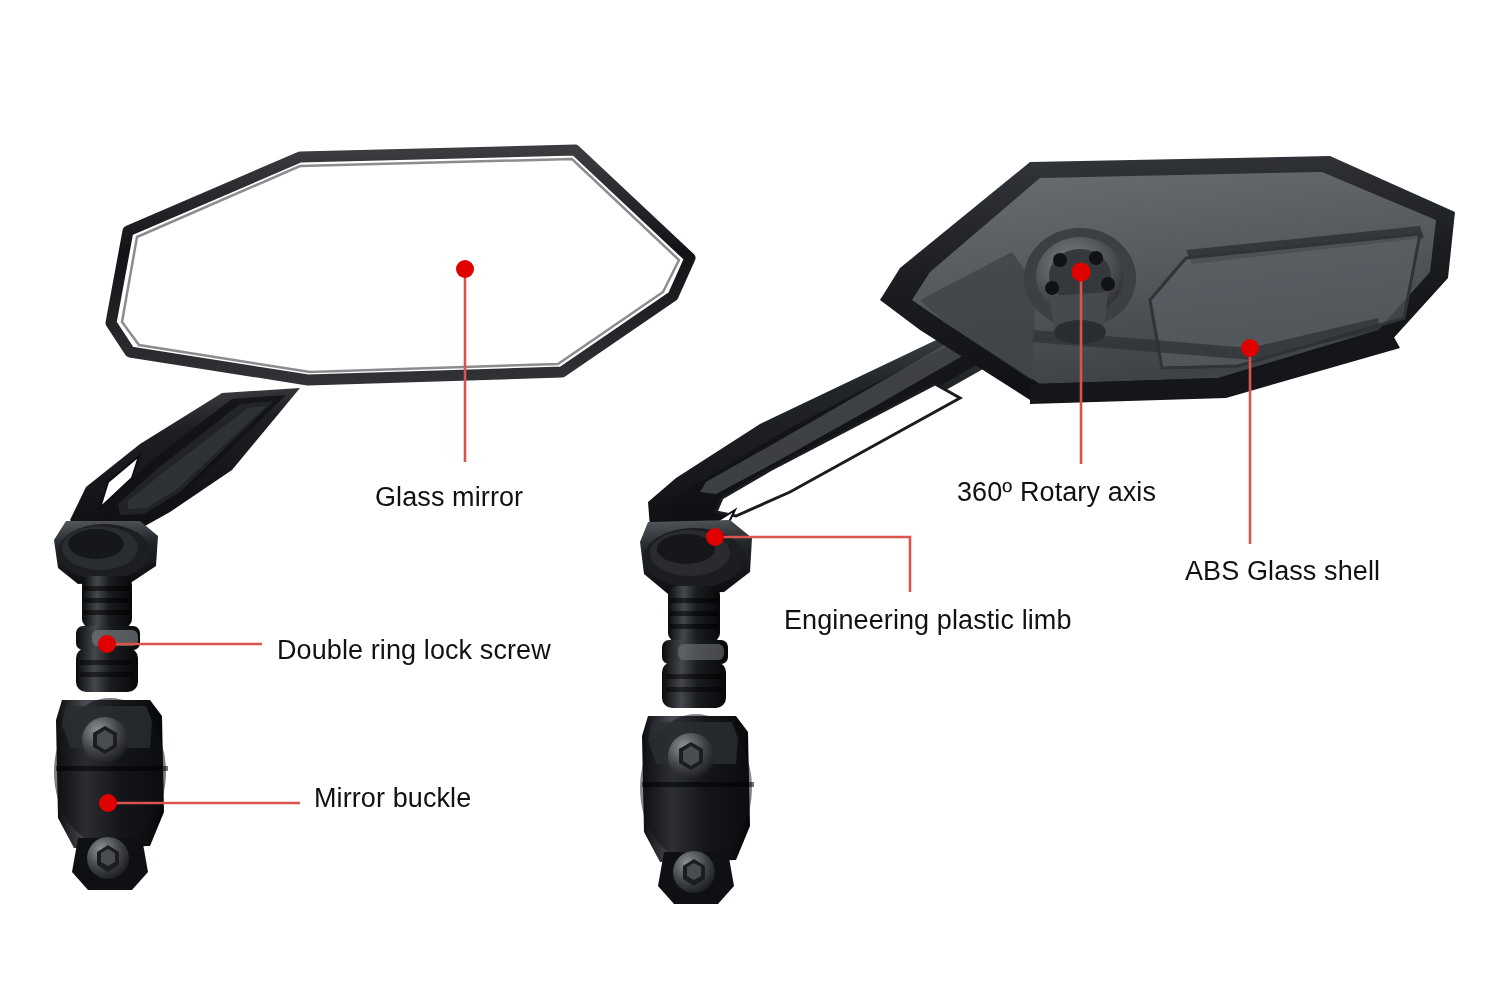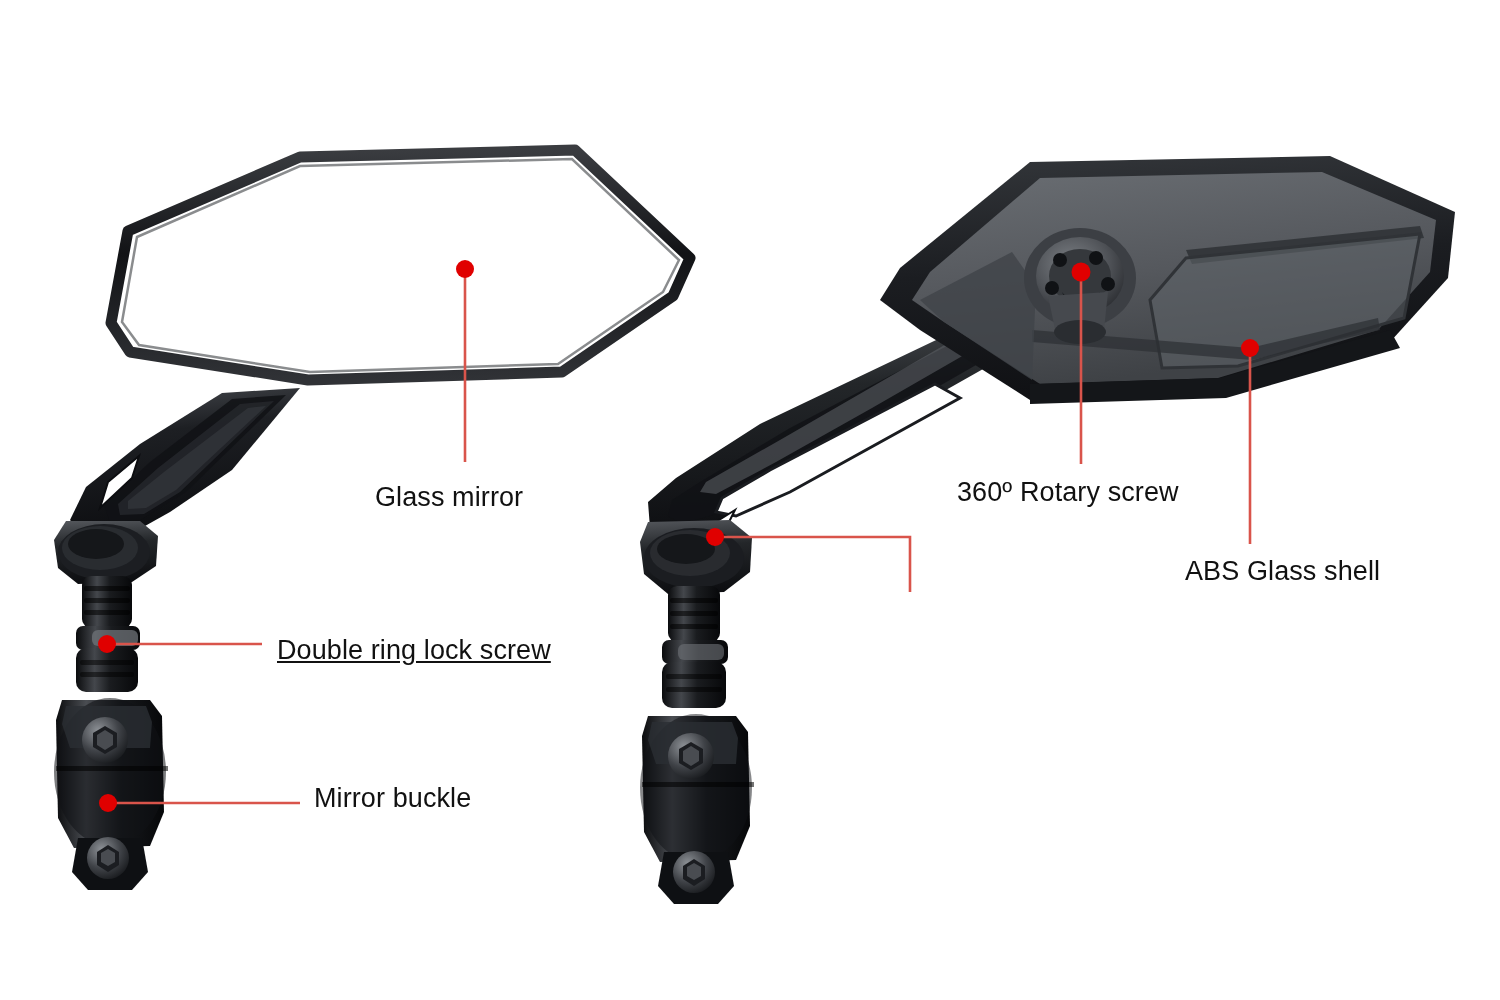--- a/index.html
+++ b/index.html
@@ -249,22 +249,23 @@
       <circle cx="107" cy="644" r="9" fill="#e00000"></circle>
       <circle cx="108" cy="803" r="9" fill="#e00000"></circle>
       <circle cx="1081" cy="272" r="9.5" fill="#e00000"></circle>
       <circle cx="1250" cy="348" r="9" fill="#e00000"></circle>
       <circle cx="715" cy="537" r="9" fill="#e00000"></circle>
     </g>
   </svg>
 
   <div class="callout-label" style="left:375px;top:484px;">Glass mirror</div>
 
-  <div class="callout-label" style="left:277px;top:637px;text-decoration:underline;">Double ring lock screw</div>
+  <div class="callout-label" style="left:277px;top:637px;">Double ring lock screw</div>
 
   <div class="callout-label" style="left:314px;top:785px;">Mirror buckle</div>
 
-  <div class="callout-label" style="left:957px;top:479px;">360º Rotary screw</div>
+  <div class="callout-label" style="left:957px;top:479px;">360º Rotary axis</div>
 
   <div class="callout-label" style="left:1185px;top:558px;">ABS Glass shell</div>
 
+  <div class="callout-label" style="left:784px;top:607px;">Engineering plastic limb</div>
 
 </div>
 
 </body></html>

